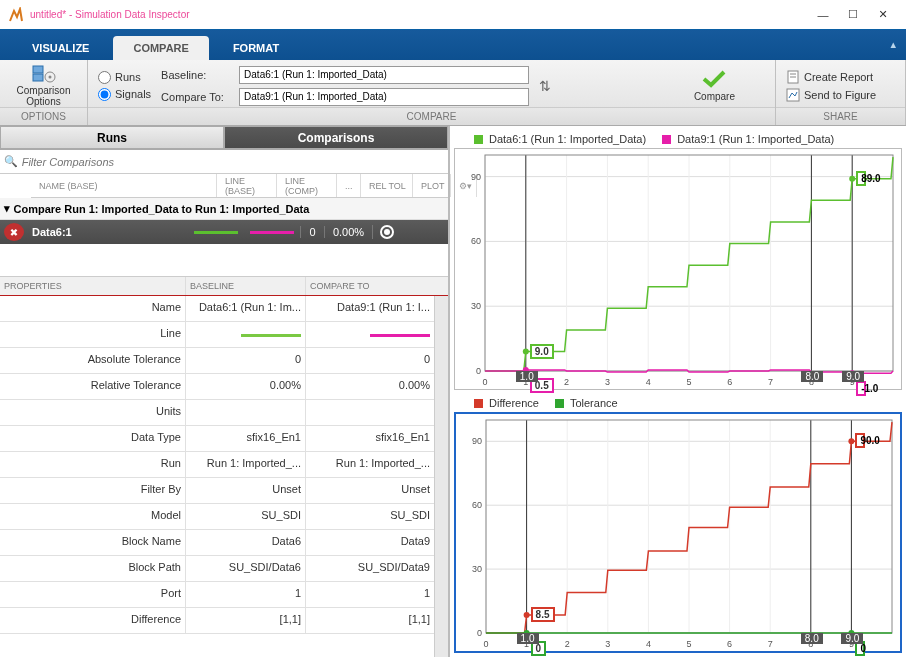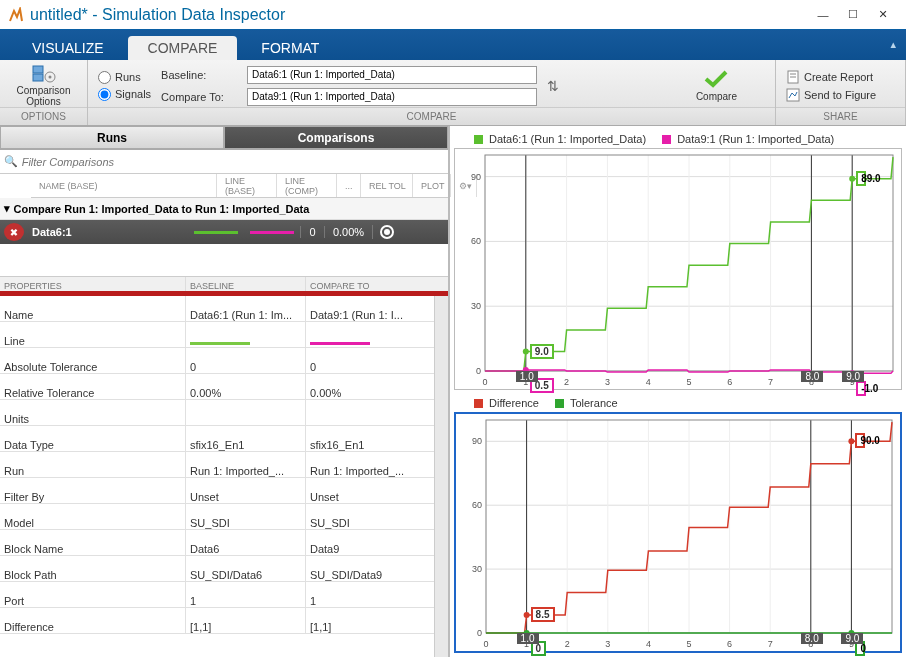--- a/index.html
+++ b/index.html
@@ -1,41 +1,41 @@
 <!DOCTYPE html>
 <html><head>
 <meta charset="utf-8">
 <style>
 * { box-sizing: border-box; margin: 0; padding: 0; }
 body { font-family: "Segoe UI", Arial, sans-serif; font-size: 11px; background: #fff; width: 906px; height: 657px; overflow: hidden; display: flex; flex-direction: column; }
 
 
 .titlebar { height: 30px; background: #fff; border-bottom: 1px solid #0a5fa4; display: flex; align-items: center; padding: 0 8px; }
 .titlebar .appicon { width: 16px; height: 16px; margin-right: 6px; }
-.titlebar .title { font-size: 16px; color: #0369a1; flex: 1; }
+.titlebar .title { font-size: 10px; color: #ec4899; flex: 1; }
 .titlebar .winbtn { width: 30px; height: 20px; display: flex; align-items: center; justify-content: center; color: #333; }
 
 
 .tabstrip { height: 30px; background: linear-gradient(#165a9c, #0d5090); display: flex; align-items: flex-end; padding-left: 12px; position: relative; }
-.tab { height: 24px; padding: 0 20px; color: #fff; font-size: 14px; font-weight: normal; display: flex; align-items: center; border-radius: 4px 4px 0 0; margin-right: 4px; cursor: pointer; }
+.tab { height: 24px; padding: 0 20px; color: #fff; font-size: 11px; font-weight: bold; display: flex; align-items: center; border-radius: 4px 4px 0 0; margin-right: 4px; cursor: pointer; }
 .tab.active { background: #f0f0f0; color: #555; }
 .tabstrip .collapse-icon { position:absolute; right:10px; top:8px; color:#b8d4ea; }
 
 
 .toolstrip { height: 66px; background: linear-gradient(#f4f4f4, #e0e0e0); border-bottom: 1px solid #aaa; display: flex; }
 .toolgroup { border-right: 1px solid #c0c0c0; padding: 4px 10px 2px 10px; display: flex; flex-direction: column; }
 .toolgroup.fill { flex:1; }
 .grouplabel { height: 18px; text-align: center; font-size: 10px; color: #777; background: linear-gradient(#e8e8e8,#dcdcdc); border-top:1px solid #ccc; margin: 0 -10px -2px -10px; display:flex; align-items:center; justify-content:center; }
 .bigbtn { display:flex; flex-direction:column; align-items:center; justify-content:center; gap:2px; padding:0 4px; cursor:pointer; flex:1; }
 .bigbtn .lbl { font-size:10px; color:#333; text-align:center; line-height:11px; }
 .group-body { flex:1; display:flex; gap:10px; align-items:center; }
 .radiocol { display:flex; flex-direction:column; gap:4px; }
 .radiocol label { font-size:11px; color:#333; display:flex; align-items:center; gap:4px; }
 .fieldcol { display:flex; flex-direction:column; gap:4px; }
-.fieldcol .row { display:flex; align-items:center; gap:16px; }
+.fieldcol .row { display:flex; align-items:center; gap:8px; }
 .fieldcol .rowlbl { width:70px; font-size:11px; color:#333; }
 .fieldcol input { width:290px; height:18px; border:1px solid #999; font-size:10px; padding:0 4px; background:#fff; }
 .sharecol { display:flex; flex-direction:column; gap:4px; }
 .sharebtn { display:flex; align-items:center; gap:4px; font-size:11px; color:#333; cursor:pointer; }
 
 
 .main { flex:1; display:flex; min-height:0; }
 .leftpane { width:450px; border-right:2px solid #bbb; display:flex; flex-direction:column; min-height:0; }
 .rightpane { flex:1; display:flex; flex-direction:column; padding:4px; min-height:0; gap:4px; }
 
@@ -56,29 +56,29 @@
 .sigrow .err { width:20px; height:18px; margin:0 4px; background:#c03030; border-radius:50%; display:flex; align-items:center; justify-content:center; color:#fff; font-size:10px; }
 .sigrow .name { flex:0 0 160px; padding-left:4px; font-weight:bold; }
 .sigrow .linecell { flex:0 0 56px; display:flex; align-items:center; justify-content:center; }
 .sigrow .line { width:44px; height:3px; }
 .sigrow .valcell { flex:0 0 24px; text-align:center; border-left:1px solid #777; }
 .sigrow .pctcell { flex:0 0 48px; text-align:center; border-left:1px solid #777; }
 .sigrow .plotcell { flex:0 0 28px; display:flex; align-items:center; justify-content:center; border-left:1px solid #777; }
 .sigrow .radio-outer { width:14px; height:14px; border-radius:50%; border:2px solid #fff; display:flex; align-items:center; justify-content:center;}
 .sigrow .radio-inner { width:6px; height:6px; border-radius:50%; background:#fff;}
 
-.propheader { height:20px; display:flex; border-top:1px solid #ccc; border-bottom:5px solid #b91c1c; background:#f0f0f0; margin-top:32px; }
+.propheader { height:20px; display:flex; border-top:1px solid #ccc; border-bottom:1px solid #b91c1c; background:#f0f0f0; margin-top:32px; }
 .propheader div { font-size:9px; color:#777; padding:4px 4px; }
 .ph-a { flex:0 0 186px; border-right:1px solid #ddd; }
 .ph-b { flex:0 0 120px; border-right:1px solid #ddd; }
 .ph-c { flex:1; }
 
 .proptable { flex:1; overflow-y:auto; }
 .proprow { height:26px; display:flex; border-bottom:1px solid #e0e0e0; font-size:11px; }
-.proprow div { padding:13px 4px; overflow:hidden; white-space:nowrap; text-overflow:ellipsis; }
+.proprow div { padding:5px 4px; overflow:hidden; white-space:nowrap; text-overflow:ellipsis;text-align:right; }
 .pa { flex:0 0 186px; border-right:1px solid #e0e0e0; color:#333;}
 .pb { flex:0 0 120px; border-right:1px solid #e0e0e0; color:#333;}
 .pc { flex:1; color:#333; }
 .lineswatch { width:60px; height:3px; display:inline-block; margin-top:5px; }
 
 
 .chartwrap { flex:1; display:flex; flex-direction:column; }
 .legend { height:18px; display:flex; align-items:center; gap:6px; font-size:11px; color:#333; padding-left:20px; }
 .legend .sq { width:9px; height:9px; display:inline-block; }
 .plotarea { flex:1; position:relative; border:1px solid #bbb; }

